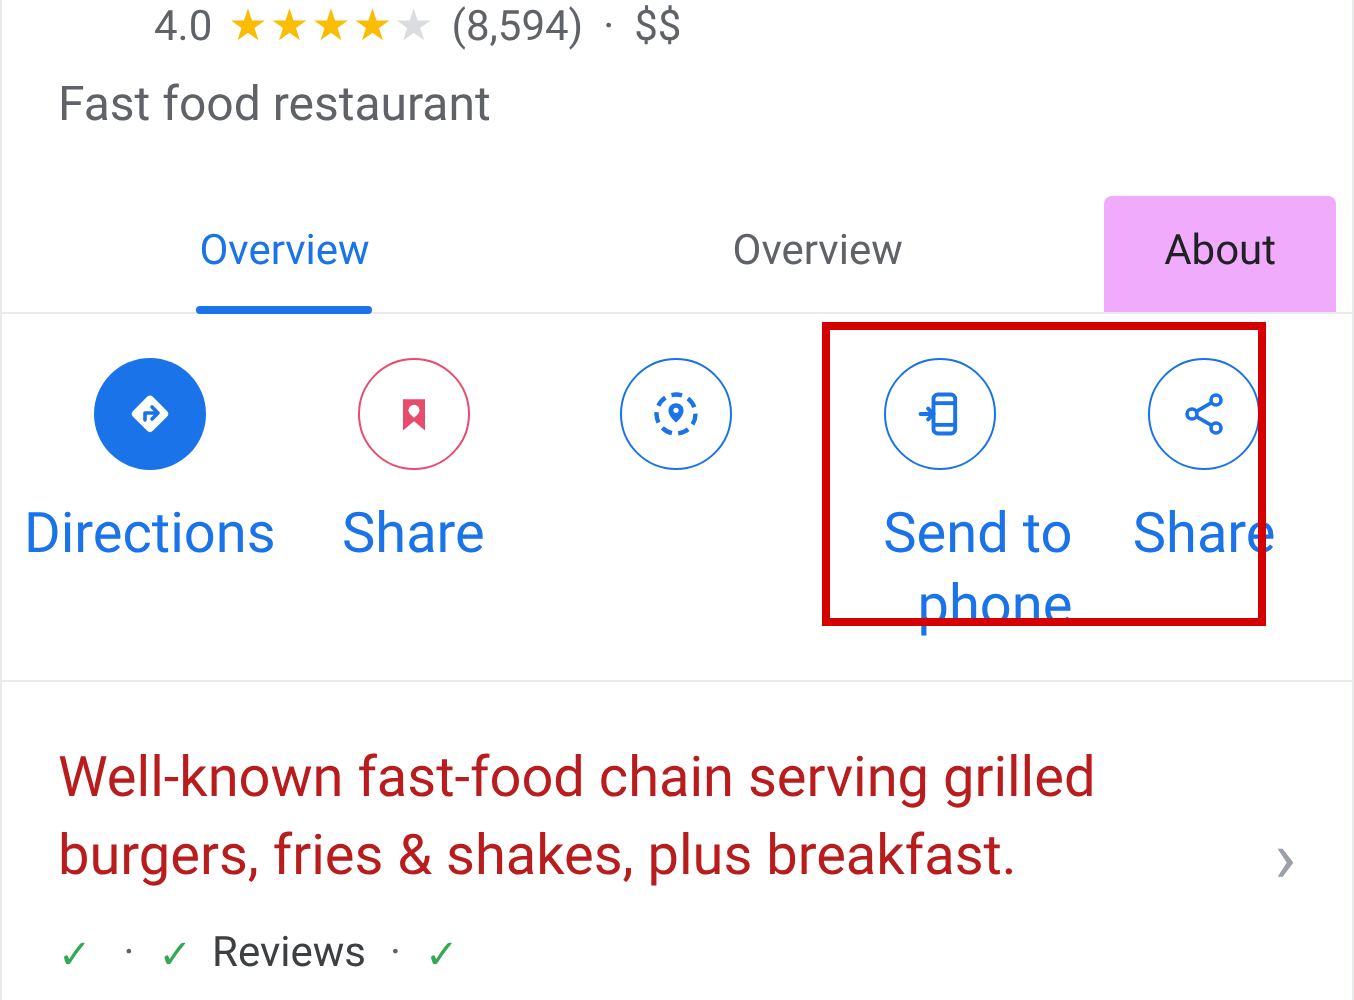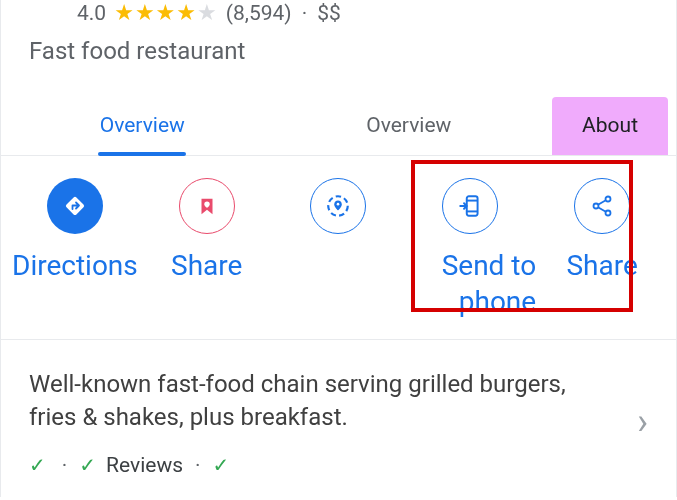--- a/index.html
+++ b/index.html
@@ -110,22 +110,22 @@
     }
     .actions-wrapper { position: relative; }
     .description-section {
       display: flex;
       align-items: center;
       padding: 28px 20px 20px 28px;
       gap: 12px;
     }
     .description-body { flex: 1; }
     .description-text {
-      font-size: 24px;
-      color: #404040;
+      font-size: 28px;
+      color: #b91c1c;
       line-height: 1.4;
       margin-bottom: 18px;
     }
     .service-options {
       display: flex;
       align-items: center;
       gap: 6px;
       font-size: 21px;
       color: #3c4043;
       flex-wrap: wrap;

